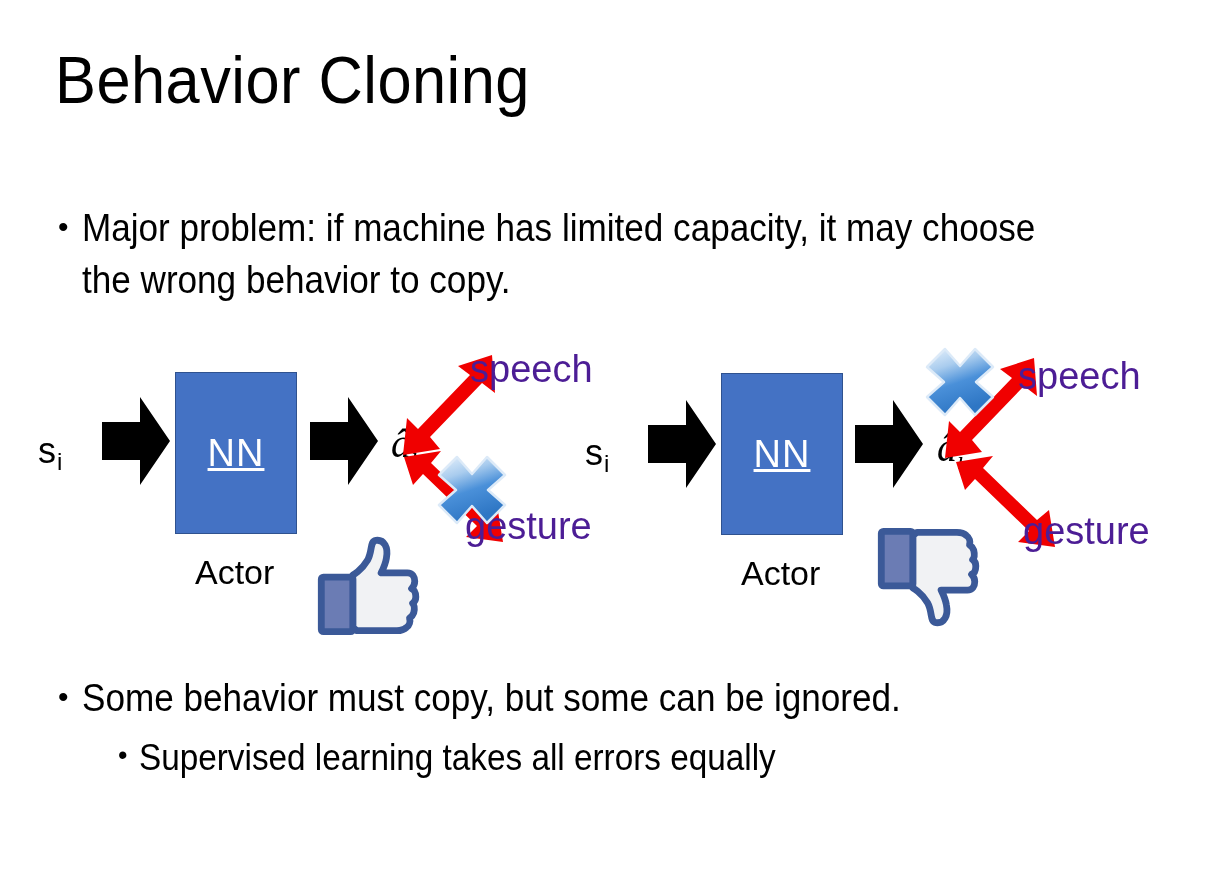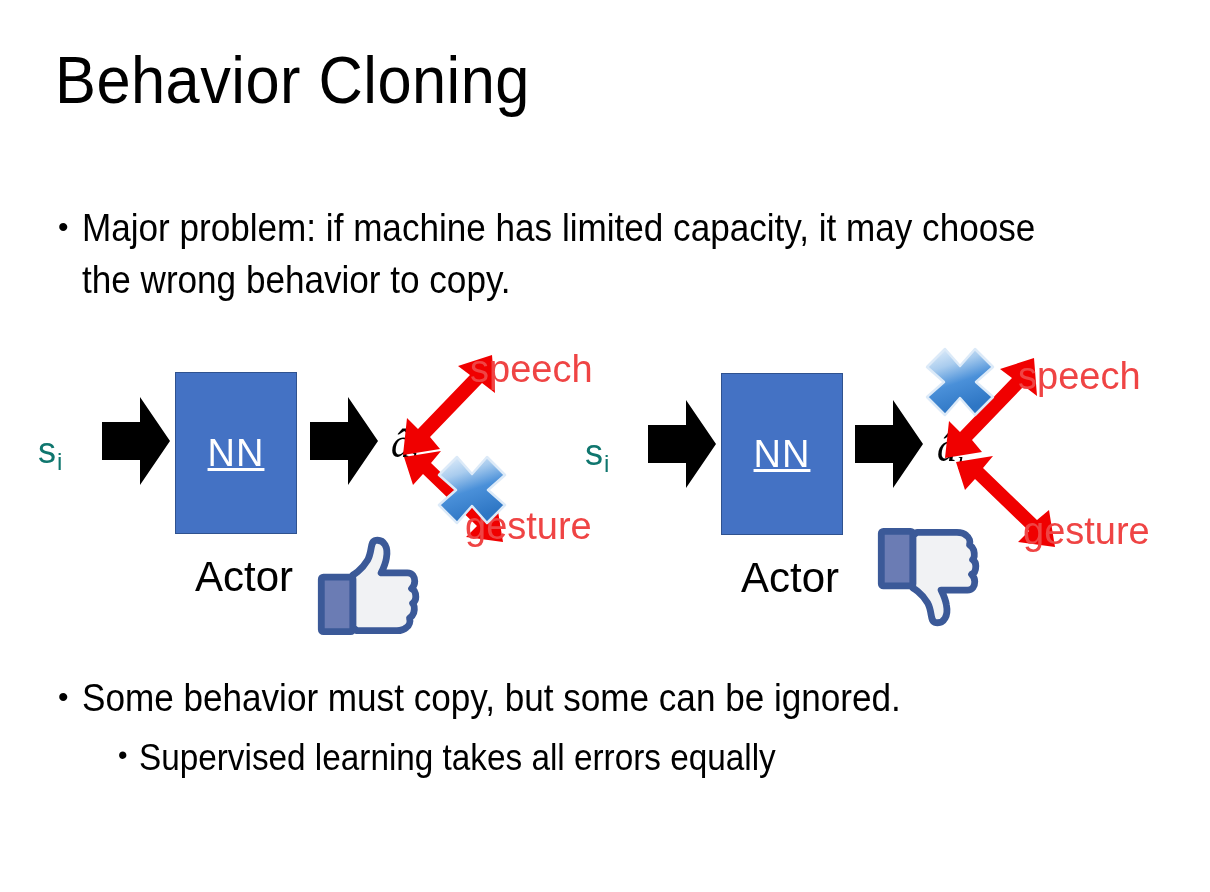--- a/index.html
+++ b/index.html
@@ -70,21 +70,21 @@
     width: 600px;
     height: 300px;
   }
   #diagram-left  { left: 10px; }
   #diagram-right { left: 555px; }
 
   .state-label {
     position: absolute;
     font-family: "Liberation Sans", sans-serif;
     font-size: 36px;
-    color: #0f766e;
+    color: #000000;
     line-height: 1;
   }
   .state-label .sub {
     font-size: 24px;
     vertical-align: -0.28em;
     margin-left: 1px;
   }
 
   .block-arrow {
     position: absolute;
@@ -103,21 +103,21 @@
     color: #ffffff;
     font-family: "Liberation Sans", sans-serif;
     font-size: 38px;
     font-weight: 400;
     letter-spacing: 1px;
     text-decoration: underline;
   }
   .actor-label {
     position: absolute;
     font-family: "Liberation Sans", sans-serif;
-    font-size: 42px;
+    font-size: 34px;
     color: #000;
     white-space: nowrap;
   }
   .action-label {
     position: absolute;
     font-family: "Liberation Serif", serif;
     font-style: italic;
     font-size: 40px;
     color: #000;
     white-space: nowrap;
@@ -127,21 +127,21 @@
     position: relative;
   }
   .action-label .sub {
     font-size: 25px;
     vertical-align: -0.3em;
   }
   .out-label {
     position: absolute;
     font-family: "Liberation Sans", sans-serif;
     font-size: 38px;
-    color: #ef4444;
+    color: #4c1d95;
     white-space: nowrap;
     line-height: 1;
   }
   .red-arrow {
     position: absolute;
     width: 120px;
     height: 120px;
   }
   .blue-x {
     position: absolute;

